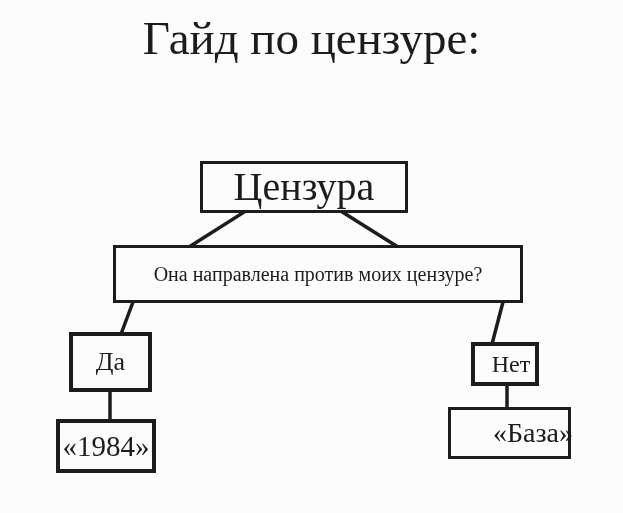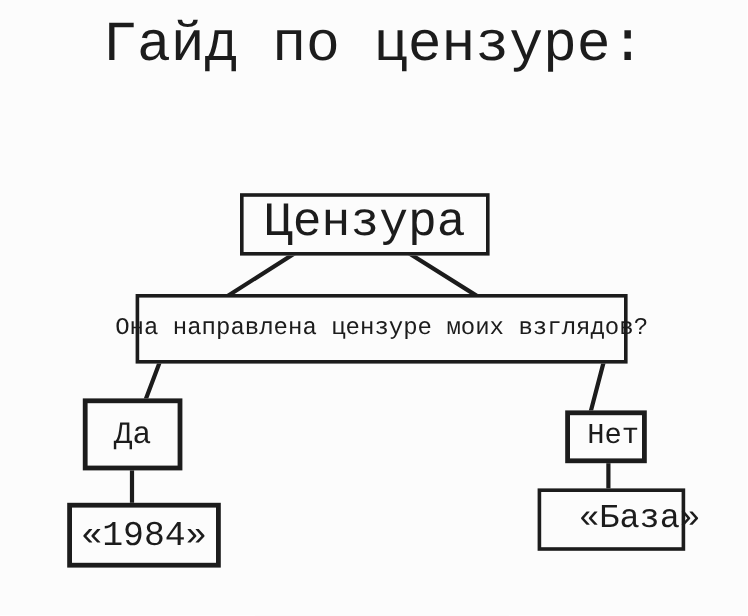--- a/index.html
+++ b/index.html
@@ -10,21 +10,21 @@
     margin: 0;
     padding: 0;
     background: #ffffff;
   }
   .canvas {
     position: relative;
     width: 623px;
     height: 513px;
     background: var(--bg);
     overflow: hidden;
-    font-family: Liberation Mono, monospace;
+    font-family: Liberation Serif, serif;
     color: var(--ink);
   }
   .title {
     position: absolute;
     left: 0;
     right: 0;
     top: 14px;
     margin: 0;
     text-align: center;
     font-size: 47px;
@@ -75,21 +75,21 @@
   }
   .node-no {
     left: 471px; top: 342px;
     width: 68px; height: 44px;
     border-width: 4px;
     font-size: 24px;
     padding-left: 12px;
   }
   .node-yes-result {
     left: 56px; top: 419px;
-    width: 128px; height: 54px;
+    width: 100px; height: 54px;
     border-width: 4px;
     font-size: 29px;
   }
   .node-no-result {
     left: 448px; top: 407px;
     width: 123px; height: 52px;
     font-size: 28px;
     padding-left: 47px;
   }
 </style>
@@ -104,21 +104,21 @@
     <line x1="293" y1="181" x2="189" y2="247"></line>
     <line x1="293" y1="181" x2="398" y2="247"></line>
     <line x1="133" y1="302" x2="121" y2="334"></line>
     <line x1="503" y1="302" x2="492" y2="344"></line>
     <line x1="110" y1="378" x2="110" y2="421"></line>
     <line x1="507" y1="384" x2="507" y2="409"></line>
   </svg>
 
   <div class="node node-root">Цензура</div>
 
-  <div class="node node-question">Она направлена цензуре моих взглядов?</div>
+  <div class="node node-question">Она направлена против моих цензуре?</div>
 
   <div class="node node-yes">Да</div>
 
   <div class="node node-no">Нет</div>
 
   <div class="node node-yes-result">«1984»</div>
 
   <div class="node node-no-result">«База»</div>
 
 </div>

